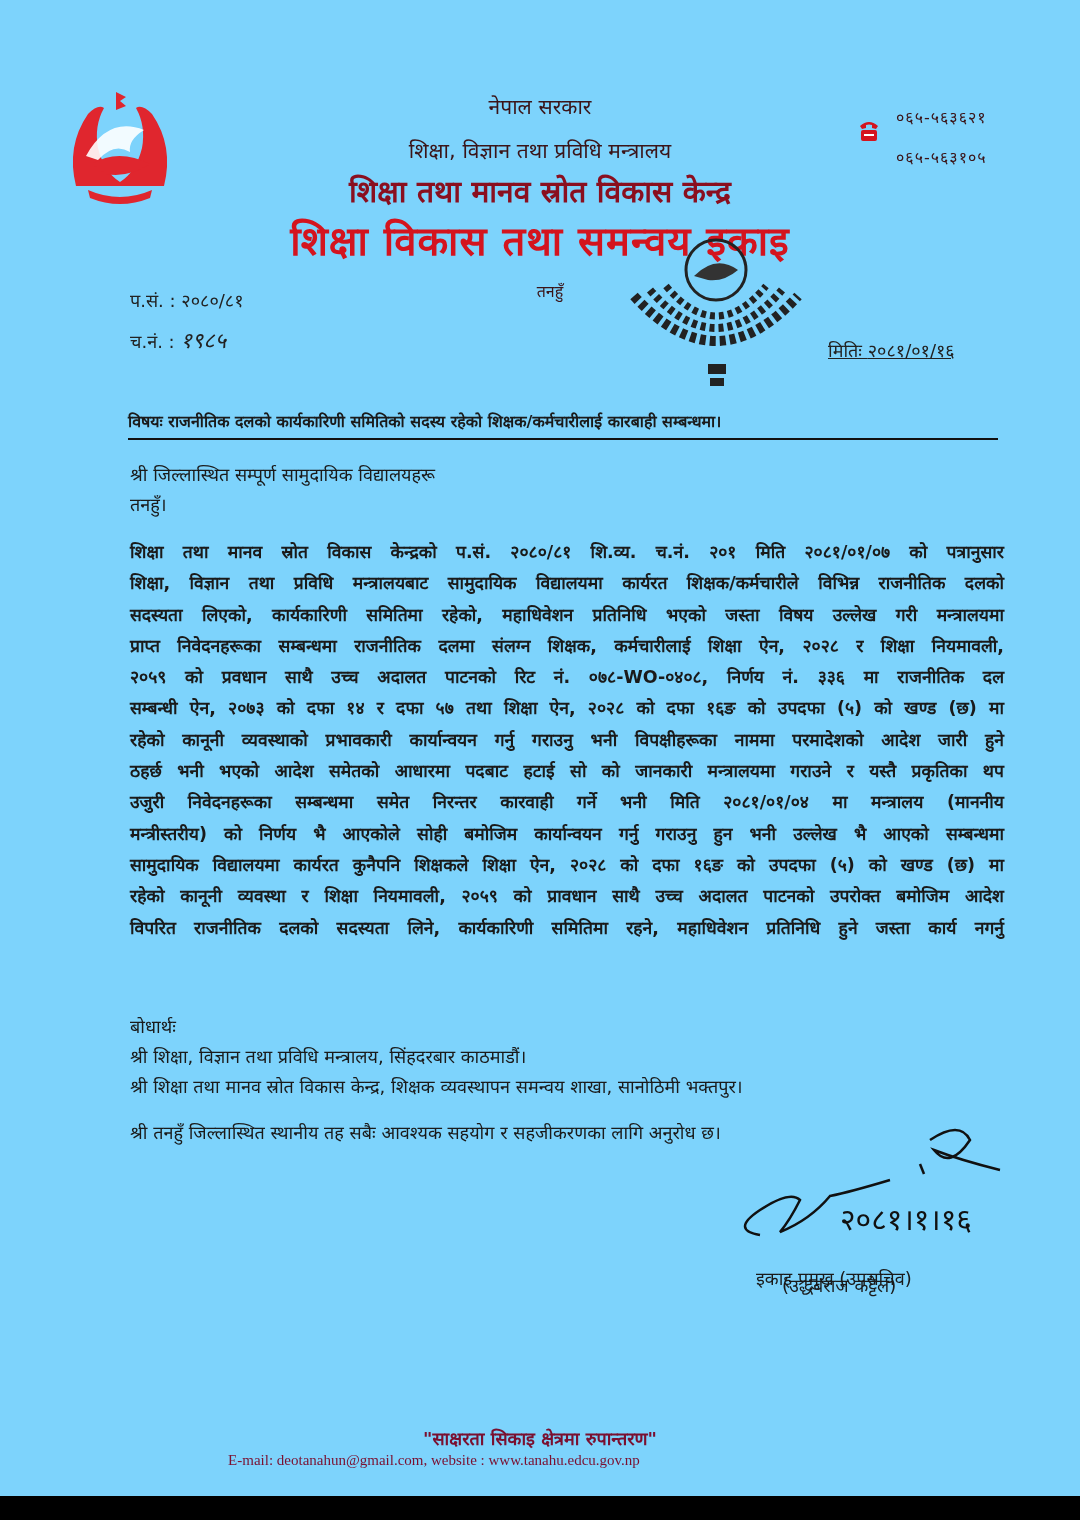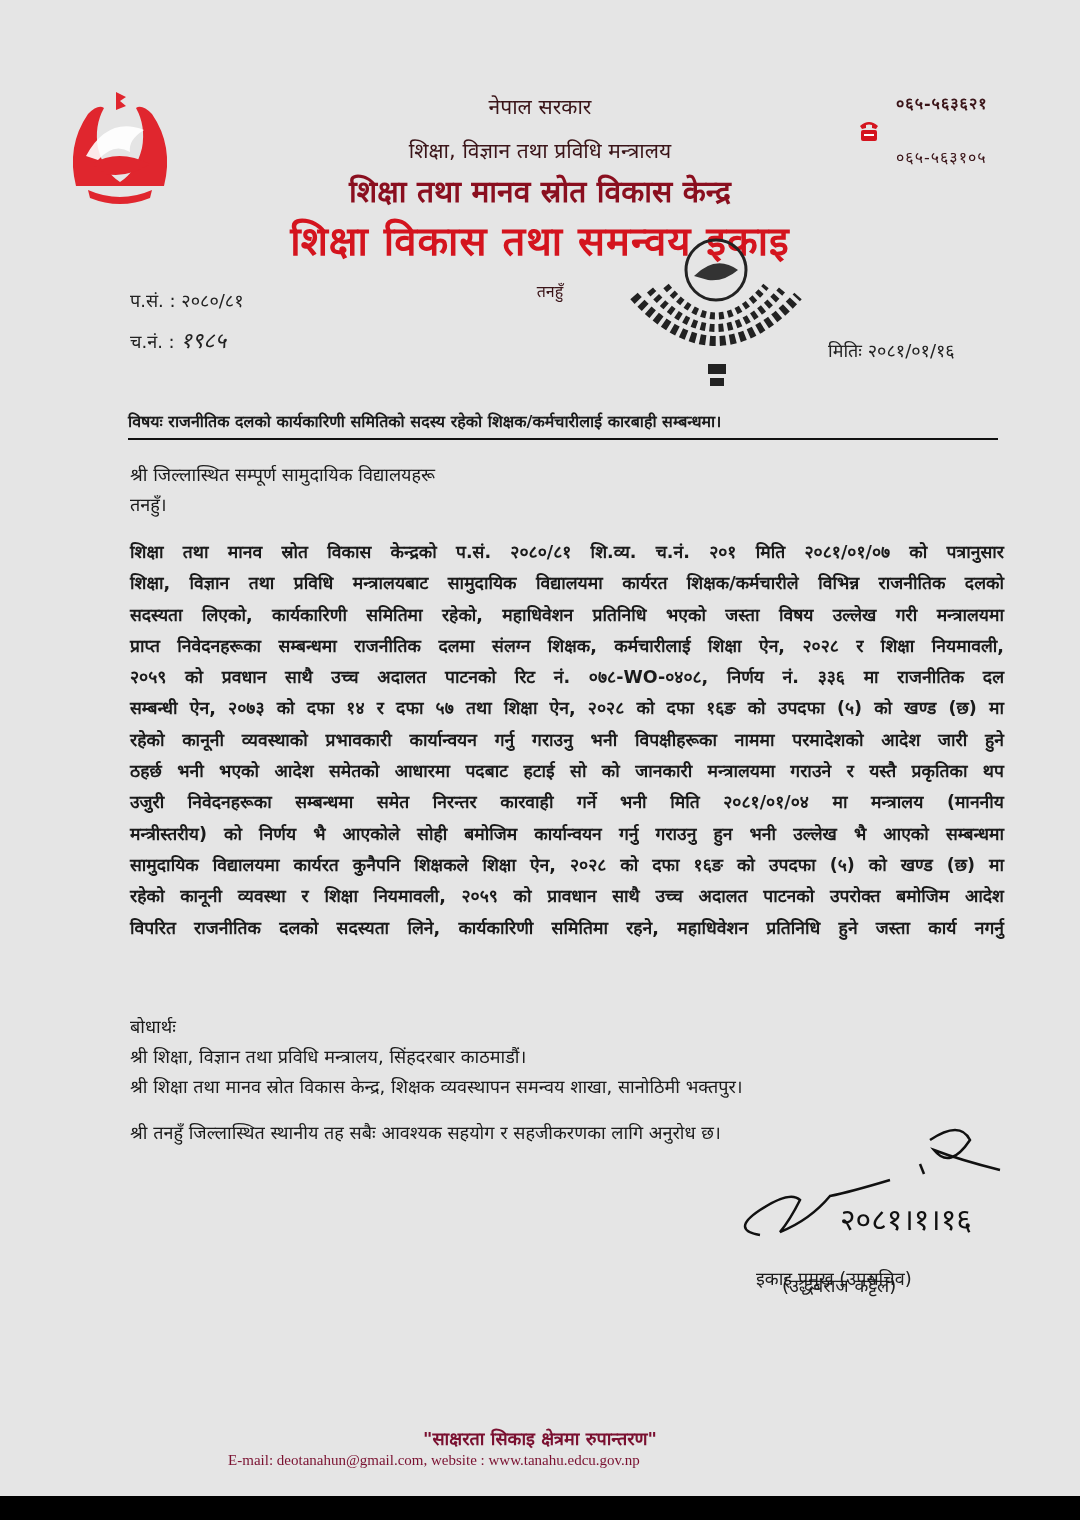--- a/index.html
+++ b/index.html
@@ -1,45 +1,45 @@
 <!DOCTYPE html>
 <html><head>
   <meta charset="utf-8">
   <style>
     html, body { margin: 0; padding: 0; }
     body {
       width: 1080px; height: 1520px; position: relative; overflow: hidden;
       background: #ffffff; color: #1a1a1a;
       font-family: "DejaVu Sans", "Liberation Sans", sans-serif;
     }
-    .page { position: absolute; left: 0; top: 0; width: 1080px; height: 1496px; background: #e5e5e5; }
+    .page { position: absolute; left: 0; top: 0; width: 1080px; height: 1496px; background: #7dd3fc; }
     .bottom-bar { position: absolute; left: 0; top: 1496px; width: 1080px; height: 24px; background: #000; }
 
     .emblem { position: absolute; left: 58px; top: 86px; width: 124px; height: 120px; }
 
     .hdr { position: absolute; left: 0; width: 1080px; text-align: center; white-space: nowrap; }
     .hdr-gov { top: 92px; font-size: 21px; color: #3a1418; }
     .hdr-ministry { top: 136px; font-size: 21px; color: #3a1418; }
     .hdr-centre { top: 170px; font-size: 30px; color: #8a0f1f; font-weight: bold; }
     .hdr-unit { top: 212px; font-size: 40px; color: #d4141e; font-weight: bold; letter-spacing: 1px; }
     .hdr-district { top: 280px; left: 480px; width: 140px; font-size: 16px; color: #3a1418; }
 
     .phone-icon { position: absolute; left: 858px; top: 118px; width: 22px; height: 24px; }
     .phone { position: absolute; left: 896px; font-size: 16px; color: #3a1418; letter-spacing: 1px; }
-    .phone-1 { top: 92px; font-weight: bold; }
+    .phone-1 { top: 106px; }
     .phone-2 { top: 146px; }
 
     .stamp { position: absolute; left: 616px; top: 236px; width: 200px; height: 160px; }
 
     .ref { position: absolute; left: 130px; font-size: 18px; color: #222; }
     .ref-1 { top: 288px; }
     .ref-2 { top: 324px; }
     .ref-2 .hand { font-family: "DejaVu Serif", serif; font-style: italic; font-size: 22px; }
 
-    .date { position: absolute; left: 828px; top: 338px; font-size: 18px; color: #222; }
+    .date { position: absolute; left: 828px; top: 338px; font-size: 18px; color: #222; text-decoration: underline; }
 
     .subject { position: absolute; left: 128px; top: 410px; width: 870px; font-size: 16px; font-weight: bold; color: #1a1a1a;
       border-bottom: 2.5px solid #111; padding-bottom: 6px; white-space: nowrap; }
 
     .addr { position: absolute; left: 130px; font-size: 18px; color: #1a1a1a; }
     .addr-1 { top: 462px; }
     .addr-2 { top: 492px; }
 
     .body-text { position: absolute; left: 130px; top: 537px; width: 874px; font-size: 17.5px; line-height: 31.3px; color: #1a1a1a; }
     .body-text .ln { display: block; white-space: nowrap; text-align: justify; text-align-last: justify; font-weight: bold; }

